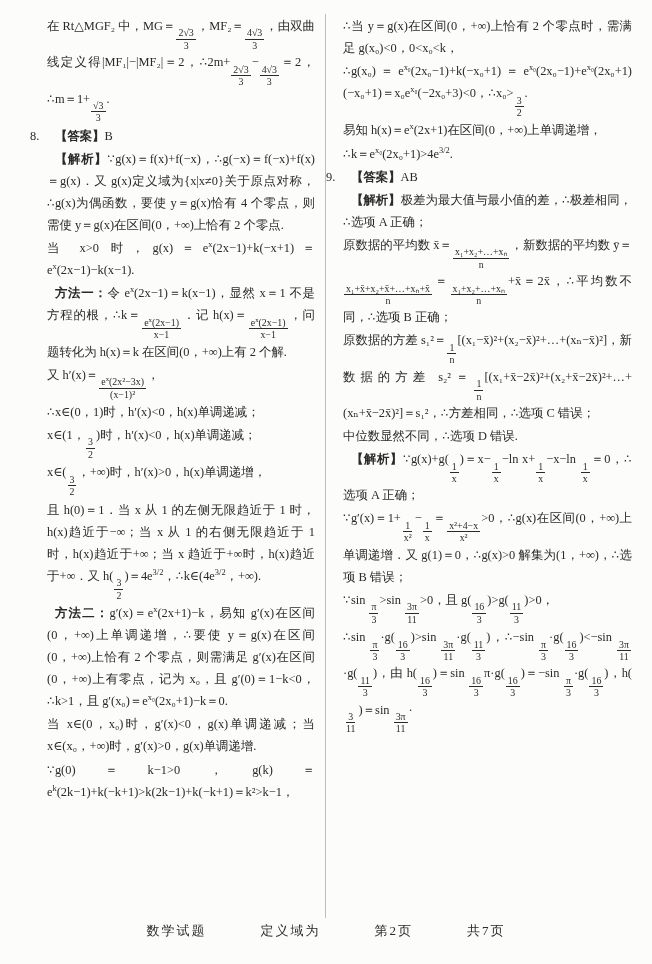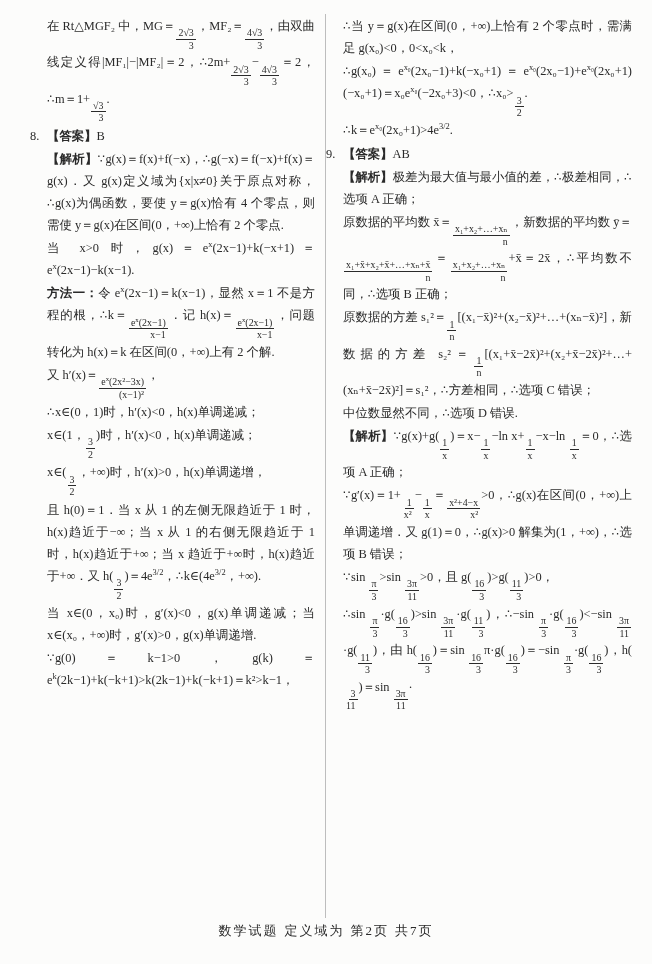--- a/index.html
+++ b/index.html
@@ -31,34 +31,34 @@
   }
   .col-right{
     flex:1 1 auto;border-left:1px solid var(--divider);
     margin-left:2px;
   }
   .col-right .line{padding-left:17px;}
   .col-right .line.item{text-indent:-17px;}
   p.line{margin:1px 0;}
   .col-left .line.item{text-indent:-17px;}
   .inum{display:inline-block;min-width:17px;text-indent:0;letter-spacing:0;}
-  b{font-weight:bold;}
+  b{font-weight:bold;margin-left:8px;}
   sup{font-size:0.68em;vertical-align:super;line-height:0;}
   .frac{
-    display:inline-flex;flex-direction:column;align-items:flex-end;
+    display:inline-flex;flex-direction:column;align-items:center;
     vertical-align:-0.65em;line-height:1.15;font-size:0.8em;
-    margin:0 1px;text-indent:0;text-align:center;
+    margin:0 1px;text-indent:0;text-align:center;font-family:Liberation Serif, serif;
   }
   .frac .fnum{padding:0 2px;border-bottom:1px solid currentColor;white-space:nowrap;}
   .frac .fden{padding:0 2px;white-space:nowrap;}
   .footer{
     position:absolute;left:0;right:0;bottom:24px;
     text-align:center;font-size:13px;color:var(--ink);
   }
-  .footer span{margin:0 3px;letter-spacing:2px;}
+  .footer span{margin:0 27px;letter-spacing:2px;}
 </style>
 </head>
 <body>
 
 <div class="page">
   <div class="columns">
     <div class="col col-left" id="col-left">
         <p class="line">在 Rt△MGF₂ 中，MG＝<span class="frac">
             <span class="fnum">2√3</span>
             <span class="fden">3</span>
@@ -95,29 +95,31 @@
             <span class="fden">2</span>
           </span>)时，h′(x)&lt;0，h(x)单调递减；</p>
         <p class="line">x∈(<span class="frac">
             <span class="fnum">3</span>
             <span class="fden">2</span>
           </span>，+∞)时，h′(x)&gt;0，h(x)单调递增，</p>
         <p class="line">且 h(0)＝1．当 x 从 1 的左侧无限趋近于 1 时，h(x)趋近于−∞；当 x 从 1 的右侧无限趋近于 1 时，h(x)趋近于+∞；当 x 趋近于+∞时，h(x)趋近于+∞．又 h(<span class="frac">
             <span class="fnum">3</span>
             <span class="fden">2</span>
           </span>)＝4e<sup>3/2</sup>，∴k∈(4e<sup>3/2</sup>，+∞).</p>
+        <p class="line"><b>方法二：</b>g′(x)＝e<sup>x</sup>(2x+1)−k，易知 g′(x)在区间(0，+∞)上单调递增，∴要使 y＝g(x)在区间(0，+∞)上恰有 2 个零点，则需满足 g′(x)在区间(0，+∞)上有零点，记为 x₀，且 g′(0)＝1−k&lt;0，∴k&gt;1，且 g′(x₀)＝e<sup>x₀</sup>(2x₀+1)−k＝0.</p>
         <p class="line">当 x∈(0，x₀)时，g′(x)&lt;0，g(x)单调递减；当 x∈(x₀，+∞)时，g′(x)&gt;0，g(x)单调递增.</p>
         <p class="line">∵g(0)＝k−1&gt;0，g(k)＝e<sup>k</sup>(2k−1)+k(−k+1)&gt;k(2k−1)+k(−k+1)＝k²&gt;k−1，</p>
       </div>
     <div class="col col-right" id="col-right">
         <p class="line">∴当 y＝g(x)在区间(0，+∞)上恰有 2 个零点时，需满足 g(x₀)&lt;0，0&lt;x₀&lt;k，</p>
         <p class="line">∴g(x₀)＝e<sup>x₀</sup>(2x₀−1)+k(−x₀+1)＝e<sup>x₀</sup>(2x₀−1)+e<sup>x₀</sup>(2x₀+1)(−x₀+1)＝x₀e<sup>x₀</sup>(−2x₀+3)&lt;0，∴x₀&gt;<span class="frac">
             <span class="fnum">3</span>
             <span class="fden">2</span>
           </span>.</p>
+        <p class="line">易知 h(x)＝e<sup>x</sup>(2x+1)在区间(0，+∞)上单调递增，</p>
         <p class="line">∴k＝e<sup>x₀</sup>(2x₀+1)&gt;4e<sup>3/2</sup>.</p>
         <p class="line item"><span class="inum">9.</span><b>【答案】</b>AB</p>
         <p class="line"><b>【解析】</b>极差为最大值与最小值的差，∴极差相同，∴选项 A 正确；</p>
         <p class="line">原数据的平均数 x̄＝<span class="frac">
             <span class="fnum">x₁+x₂+…+xₙ</span>
             <span class="fden">n</span>
           </span>，新数据的平均数 ȳ＝<span class="frac">
             <span class="fnum">x₁+x̄+x₂+x̄+…+xₙ+x̄</span>
             <span class="fden">n</span>
           </span>＝<span class="frac">

